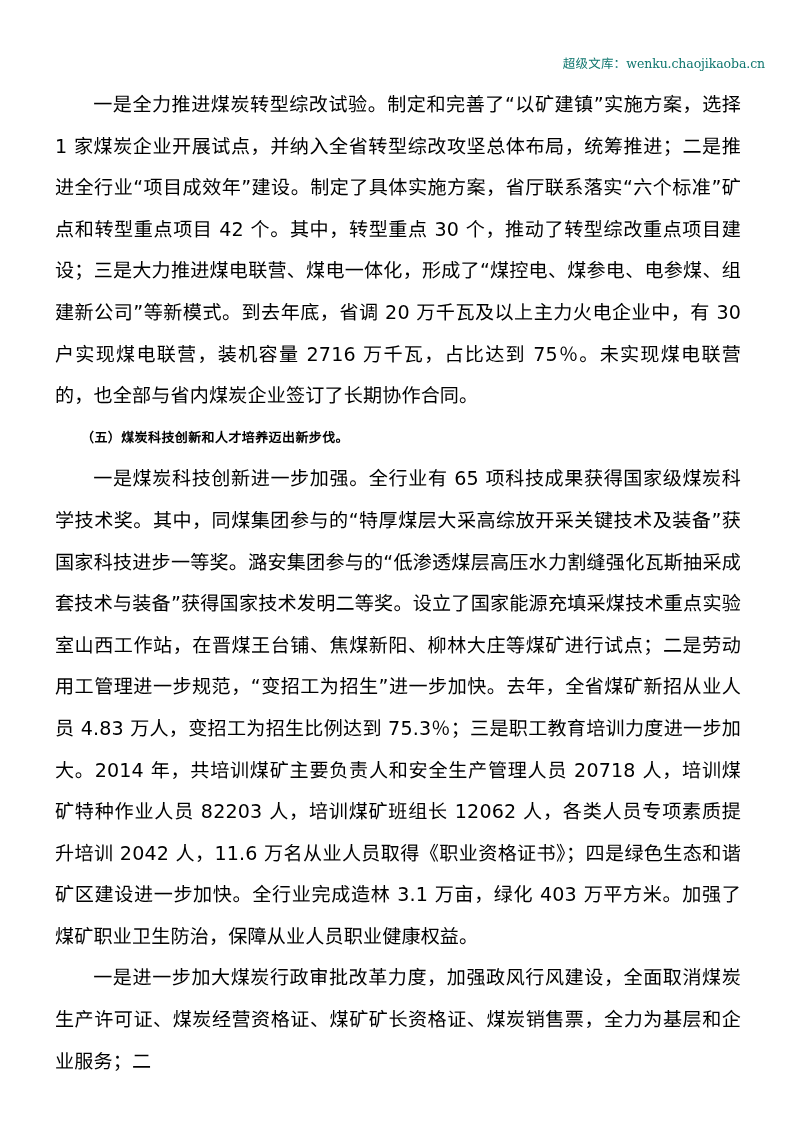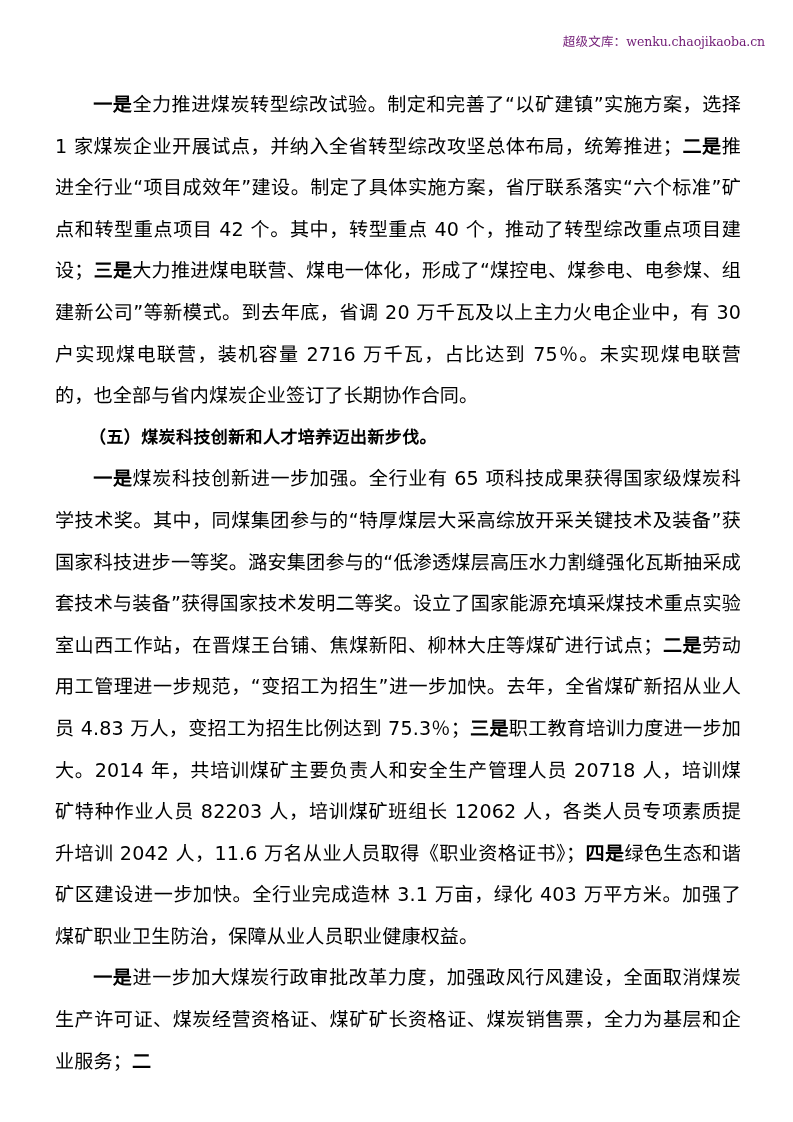--- a/index.html
+++ b/index.html
@@ -21,28 +21,28 @@
     position: relative;
     width: 793px;
     height: 1122px;
     background: #ffffff;
     box-sizing: border-box;
   }
 
   
   .page-header {
     position: absolute;
-    top: 33px;
+    top: 55px;
     right: 28px;
     width: 460px;
     text-align: right;
     font-family: "DejaVu Serif", "Liberation Serif", serif;
     font-size: 12.5px;
     line-height: 18px;
-    color: #701a75;
+    color: #0f766e;
     letter-spacing: 0.2px;
     white-space: nowrap;
   }
   .page-header .hdr-url {
     font-family: "DejaVu Serif", "Liberation Serif", serif;
     letter-spacing: -0.1px;
   }
 
   
   .content {
@@ -59,38 +59,38 @@
     text-align: justify;
     text-justify: inter-ideograph;
     text-indent: 2em;
     letter-spacing: 0.15px;
     word-break: break-all;
     font-weight: 400;
   }
 
   p.heading {
     margin: 0;
-    font-size: 17px;
+    font-size: 13px;
     line-height: 41.6px;
     font-weight: bold;
     text-indent: 2em;
     letter-spacing: 0.4px;
   }
 
-  b, .b { font-weight: bold; }
+  b, .b { font-weight: normal; }
 </style>
 </head>
 <body>
 
 <div class="page">
 
   <div class="page-header">
     <span>超级文库：</span><span class="hdr-url">wenku.chaojikaoba.cn</span>
   </div>
 
   <div class="content" id="doc-body">
-      <p class="para"><b>一是</b><span>全力推进煤炭转型综改试验。制定和完善了“以矿建镇”实施方案，选择 1 家煤炭企业开展试点，并纳入全省转型综改攻坚总体布局，统筹推进；</span><b>二是</b><span>推进全行业“项目成效年”建设。制定了具体实施方案，省厅联系落实“六个标准”矿点和转型重点项目 42 个。其中，转型重点 40 个，推动了转型综改重点项目建设；</span><b>三是</b><span>大力推进煤电联营、煤电一体化，形成了“煤控电、煤参电、电参煤、组建新公司”等新模式。到去年底，省调 20 万千瓦及以上主力火电企业中，有 30 户实现煤电联营，装机容量 2716 万千瓦，占比达到 75％。未实现煤电联营的，也全部与省内煤炭企业签订了长期协作合同。</span></p>
+      <p class="para"><b>一是</b><span>全力推进煤炭转型综改试验。制定和完善了“以矿建镇”实施方案，选择 1 家煤炭企业开展试点，并纳入全省转型综改攻坚总体布局，统筹推进；</span><b>二是</b><span>推进全行业“项目成效年”建设。制定了具体实施方案，省厅联系落实“六个标准”矿点和转型重点项目 42 个。其中，转型重点 30 个，推动了转型综改重点项目建设；</span><b>三是</b><span>大力推进煤电联营、煤电一体化，形成了“煤控电、煤参电、电参煤、组建新公司”等新模式。到去年底，省调 20 万千瓦及以上主力火电企业中，有 30 户实现煤电联营，装机容量 2716 万千瓦，占比达到 75％。未实现煤电联营的，也全部与省内煤炭企业签订了长期协作合同。</span></p>
       <p class="heading"><span>（五）煤炭科技创新和人才培养迈出新步伐。</span></p>
       <p class="para"><b>一是</b><span>煤炭科技创新进一步加强。全行业有 65 项科技成果获得国家级煤炭科学技术奖。其中，同煤集团参与的“特厚煤层大采高综放开采关键技术及装备”获国家科技进步一等奖。潞安集团参与的“低渗透煤层高压水力割缝强化瓦斯抽采成套技术与装备”获得国家技术发明二等奖。设立了国家能源充填采煤技术重点实验室山西工作站，在晋煤王台铺、焦煤新阳、柳林大庄等煤矿进行试点；</span><b>二是</b><span>劳动用工管理进一步规范，“变招工为招生”进一步加快。去年，全省煤矿新招从业人员 4.83 万人，变招工为招生比例达到 75.3％；</span><b>三是</b><span>职工教育培训力度进一步加大。2014 年，共培训煤矿主要负责人和安全生产管理人员 20718 人，培训煤矿特种作业人员 82203 人，培训煤矿班组长 12062 人，各类人员专项素质提升培训 2042 人，11.6 万名从业人员取得《职业资格证书》；</span><b>四是</b><span>绿色生态和谐矿区建设进一步加快。全行业完成造林 3.1 万亩，绿化 403 万平方米。加强了煤矿职业卫生防治，保障从业人员职业健康权益。</span></p>
       <p class="para"><b>一是</b><span>进一步加大煤炭行政审批改革力度，加强政风行风建设，全面取消煤炭生产许可证、煤炭经营资格证、煤矿矿长资格证、煤炭销售票，全力为基层和企业服务；</span><b>二</b></p>
     </div>
 
 </div>
 
 </body></html>

